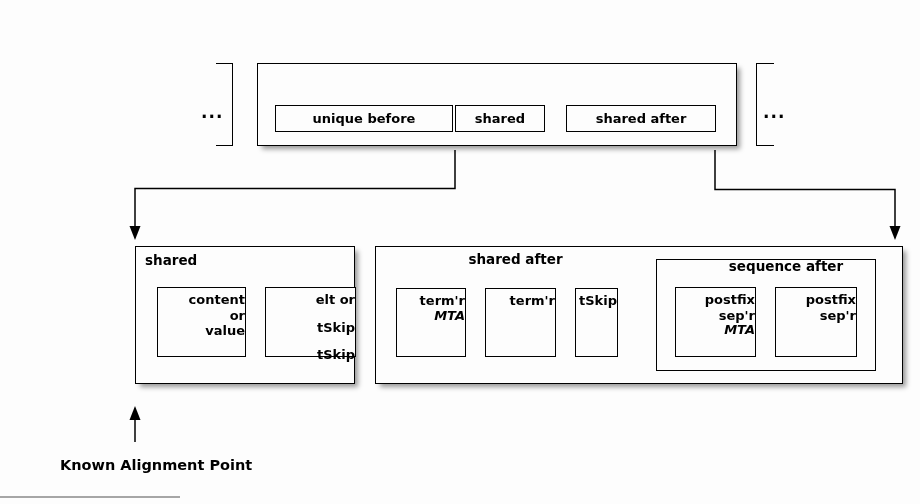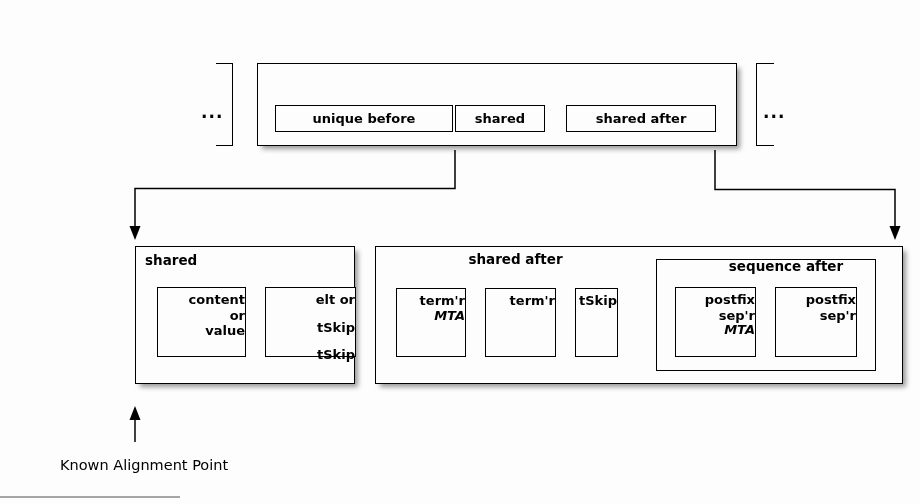--- a/index.html
+++ b/index.html
@@ -22,21 +22,21 @@
   .chip{
     border:1.5px solid #000;background:#fdfdfd;
     display:flex;align-items:center;justify-content:center;
     font-size:13px;font-weight:700;
   }
   .box-title{font-size:13.5px;font-weight:700;}
   .badge{font-size:13px;font-weight:700;line-height:13px;font-style:italic;}
   .ellipsis{font-size:17px;font-weight:700;letter-spacing:1px;line-height:24px;}
   .bracket-left{border-top:1.5px solid #000;border-bottom:1.5px solid #000;border-right:1.5px solid #000;}
   .bracket-right{border-top:1.5px solid #000;border-bottom:1.5px solid #000;border-left:1.5px solid #000;}
-  .annotation{font-size:14.5px;font-weight:400;}
+  .annotation{font-size:14.5px;font-weight:700;}
   .edge-line{background:#a6a6a6;}
   svg{display:block;}
 </style>
 </head>
 <body>
 
 <div id="stage">
 
   <div class="abs ellipsis" style="left:201px;top:100px;">...</div>
   <div class="abs bracket-left" style="left:216px;top:63px;width:17px;height:83px;"></div>

